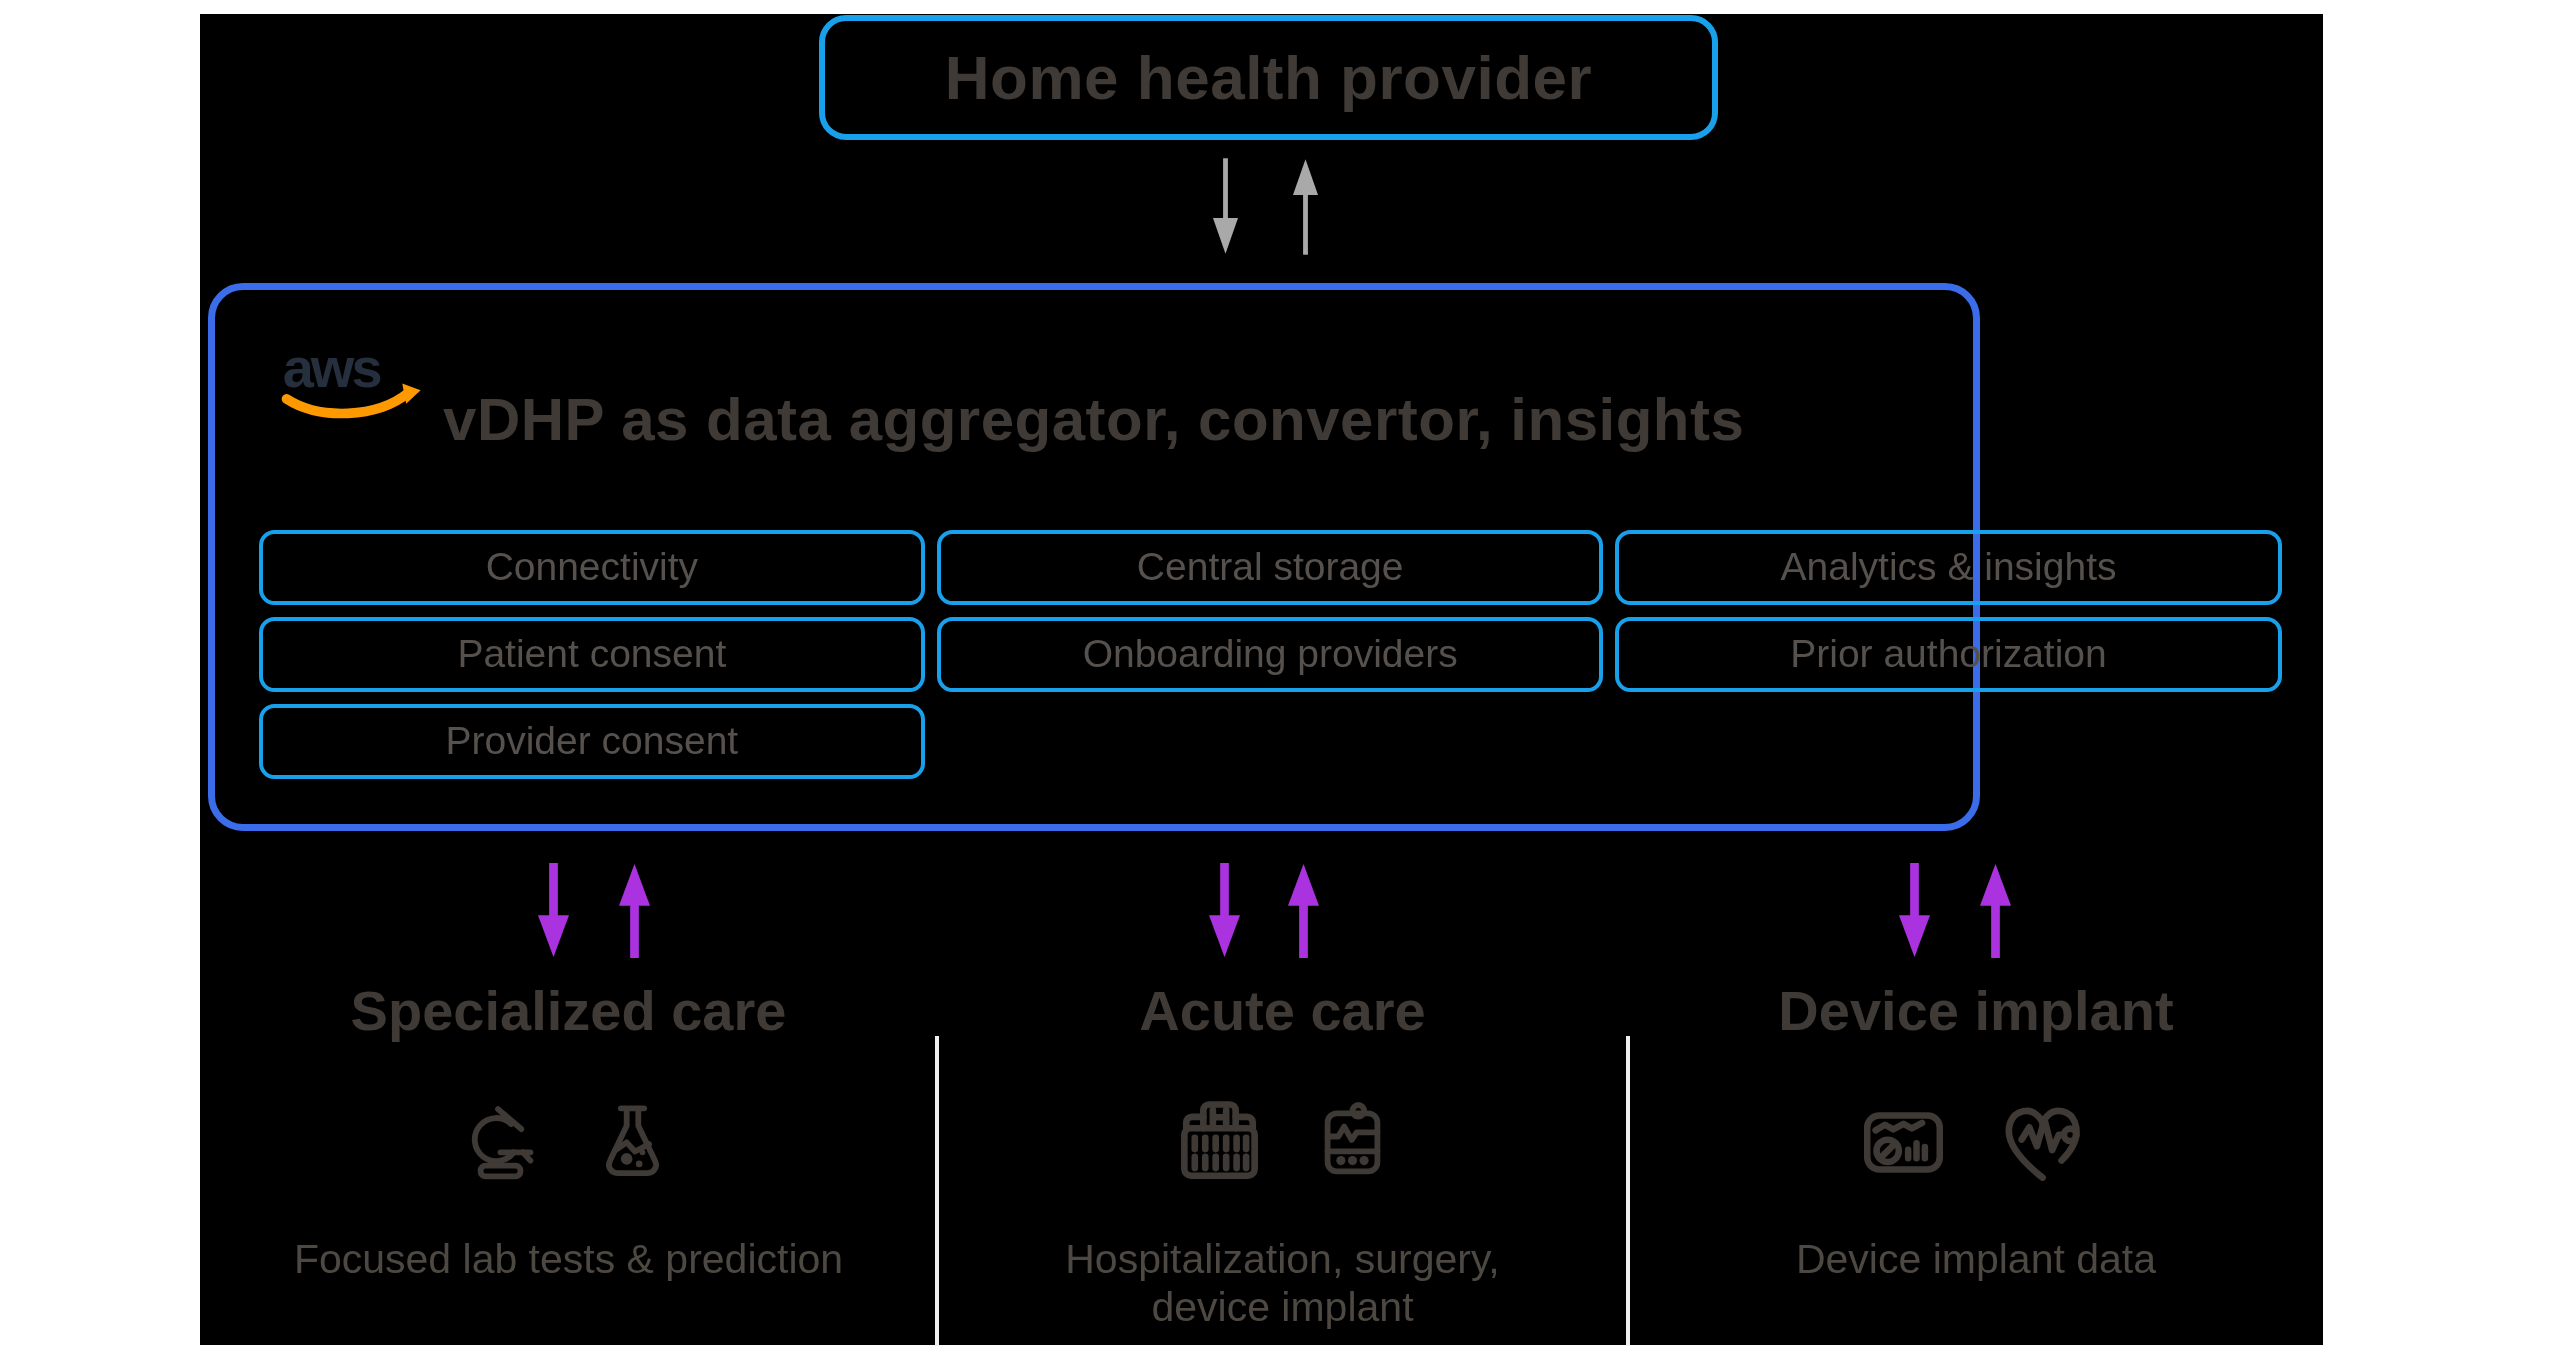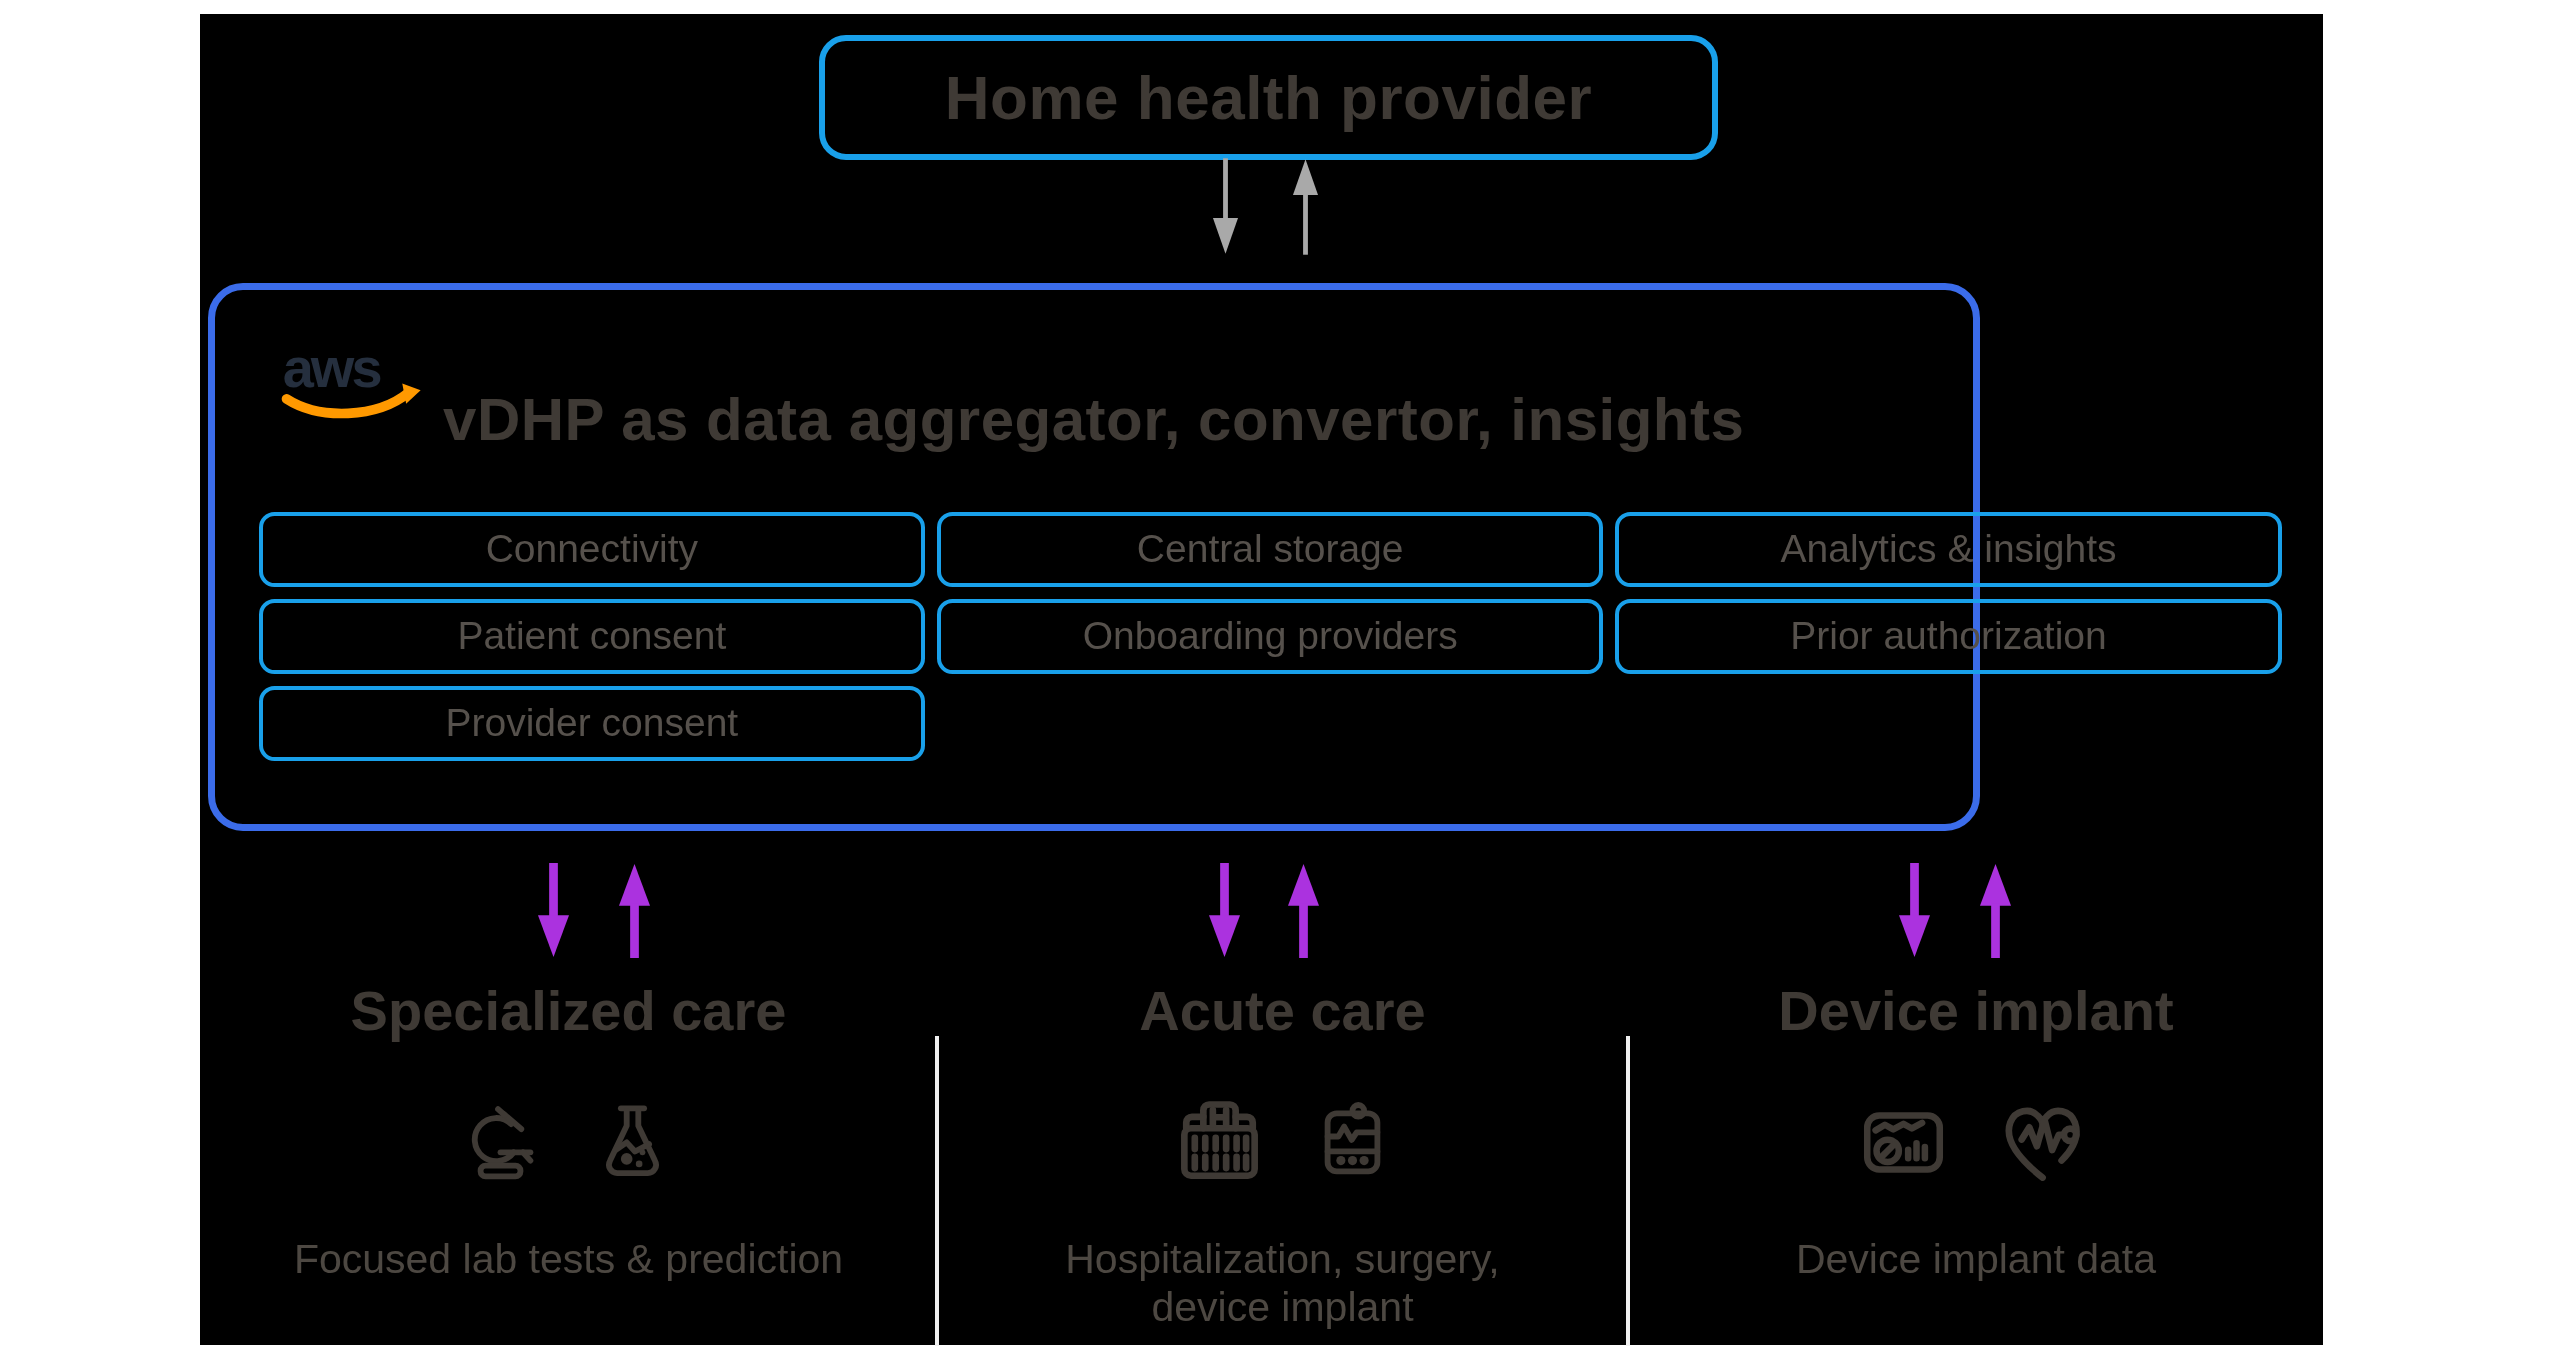--- a/index.html
+++ b/index.html
@@ -11,42 +11,42 @@
   }
   #canvas {
     position:absolute; left:200px; top:13.5px; width:2123px; height:1331px;
     background:#000000;
   }
 
   
   .top-box {
     position:absolute; left:619px; top:1px; width:899px; height:125px;
     border:6.8px solid #19a0ea; border-radius:27px;
-    display:flex; align-items:center; justify-content:center;margin-top:20px;
+    display:flex; align-items:center; justify-content:center;
   }
   .top-box .label {
     color:#3f3a35; font-size:62px; font-weight:bold; letter-spacing:0.5px;
   }
 
   
   .arrow { position:absolute; }
   .arrow svg { display:block; }
 
   
   .big-box {
     position:absolute; left:7.7px; top:269px; width:1772px; height:548px;
     border:7.7px solid #3b6cea; border-radius:35px;text-decoration:underline;
   }
   .aws-logo { position:absolute; left:58px; top:43px; width:164px; height:97px; }
   .big-title {
     position:absolute; left:0; right:0; top:95px; text-align:center;
     color:#3f3a35; font-size:60px; font-weight:bold; letter-spacing:0.5px;
   }
   .cap-grid {
-    position:absolute; left:44px; top:222px; width:2023px;
+    position:absolute; left:44px; top:240px; width:2023px;
     display:grid; grid-template-columns:repeat(3,1fr); grid-template-rows:repeat(3,75px);
     column-gap:25px; row-gap:15.5px;gap:12px;
   }
   .cap-cell {
     border:4.8px solid #19a0ea; border-radius:15.5px;
     display:flex; align-items:center; justify-content:center;
     color:#56514c; font-size:39px;
   }
 
   

